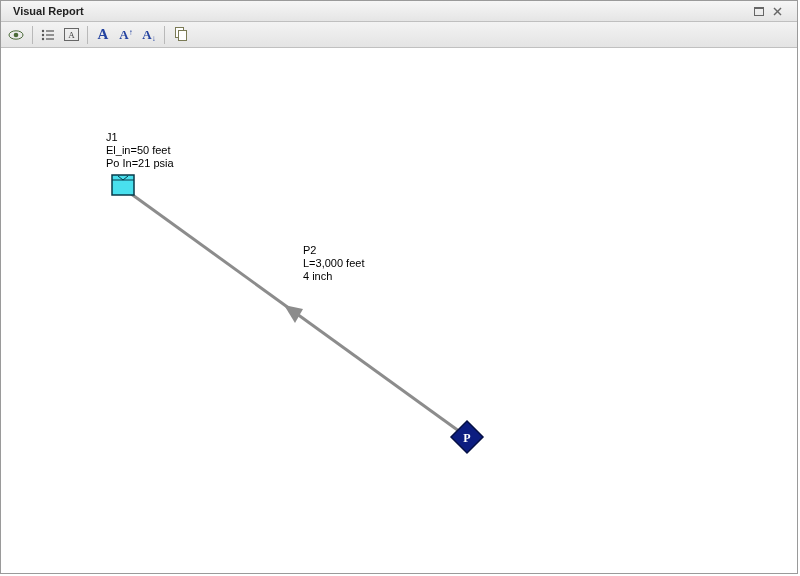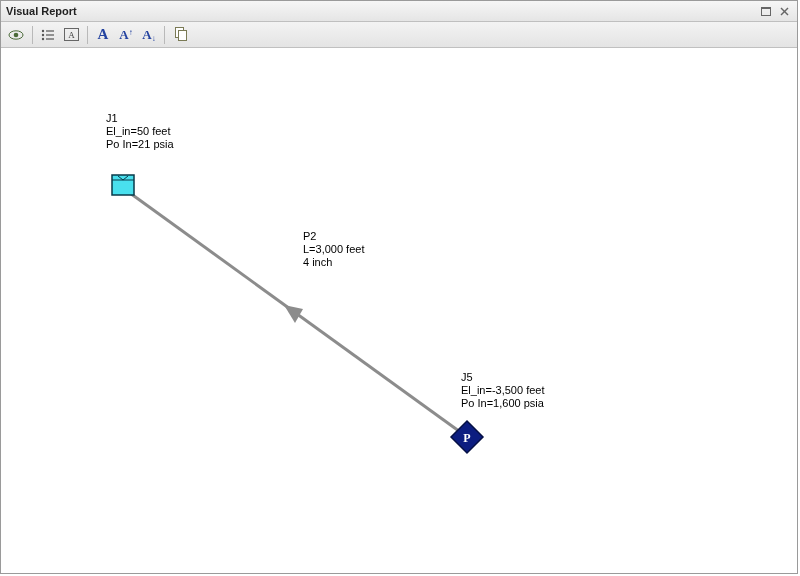--- a/index.html
+++ b/index.html
@@ -20,21 +20,21 @@
     display: flex;
     flex-direction: column;
     background: #ffffff;
   }
   .titlebar {
     height: 20px;
     background: linear-gradient(#f6f6f6, #e5e5e5);
     border-bottom: 1px solid #bfbfbf;
     display: flex;
     align-items: center;
-    padding: 0 5px;
+    padding: 0 12px;
     user-select: none;
   }
   .titlebar .title {
     font-weight: bold;
     font-size: 11px;
     color: #222;
     flex: 1;
   }
   .titlebar .ctrl {
     width: 16px;
@@ -181,32 +181,27 @@
         <line x1="111" y1="132" x2="133" y2="132" stroke="#083a4a" stroke-width="1"></line>
         <polyline points="117,128 122,132 127,128" fill="none" stroke="#083a4a" stroke-width="1"></polyline>
       </g>
 
       <g>
         <polygon points="466,373 482,389 466,405 450,389" fill="#0c1d80" stroke="#051045" stroke-width="1.5"></polygon>
         <text x="466" y="394" text-anchor="middle" font-family="Tahoma" font-size="12" font-weight="bold" fill="#ffffff">P</text>
       </g>
     </svg>
 
-    <div class="node-label" style="left:105px; top:64px;">
+    <div class="node-label" style="left:105px; top:83px;">
       <div>J1</div>
       <div>El_in=50 feet</div>
       <div>Po In=21 psia</div>
     </div>
 
-    <div class="node-label" style="left:302px; top:182px;">
+    <div class="node-label" style="left:302px; top:196px;">
       <div>P2</div>
       <div>L=3,000 feet</div>
       <div>4 inch</div>
     </div>
 
-    <div class="node-label" style="left:460px; top:323px;">
-      <div>J5</div>
-      <div>El_in=-3,500 feet</div>
-      <div>Po In=1,600 psia</div>
-    </div>
   </div>
 
 </div>
 
 </body></html>

